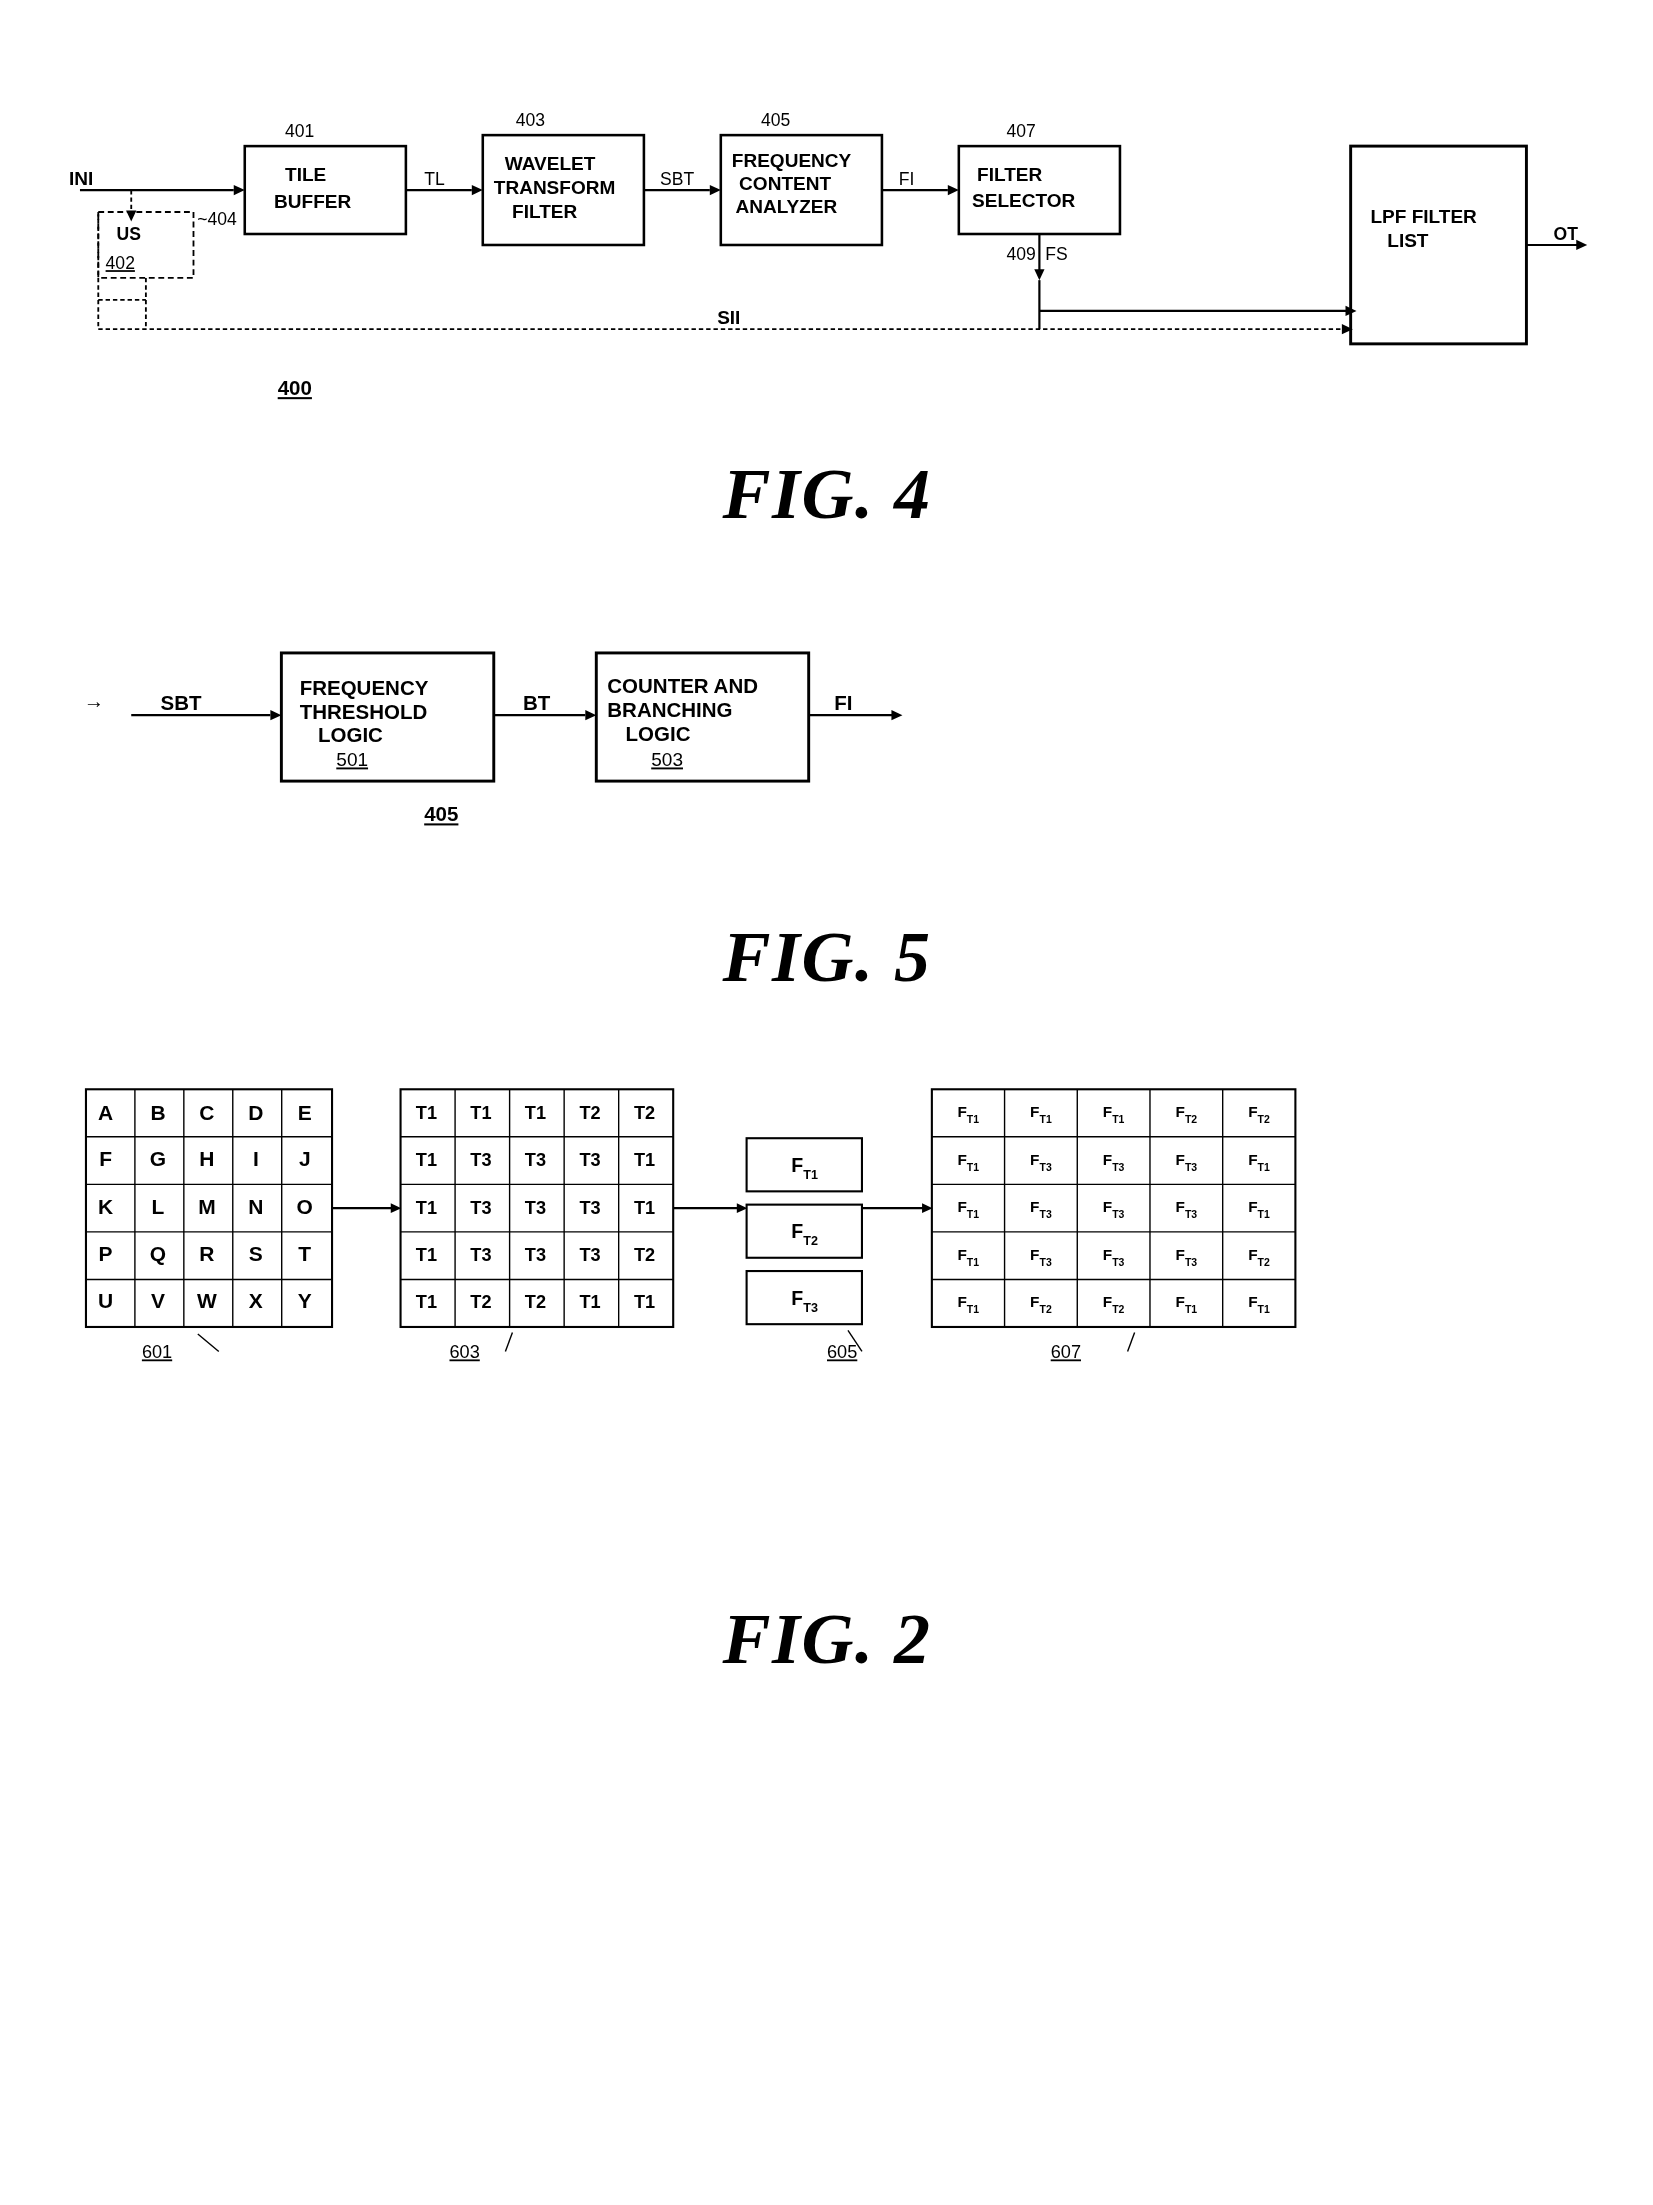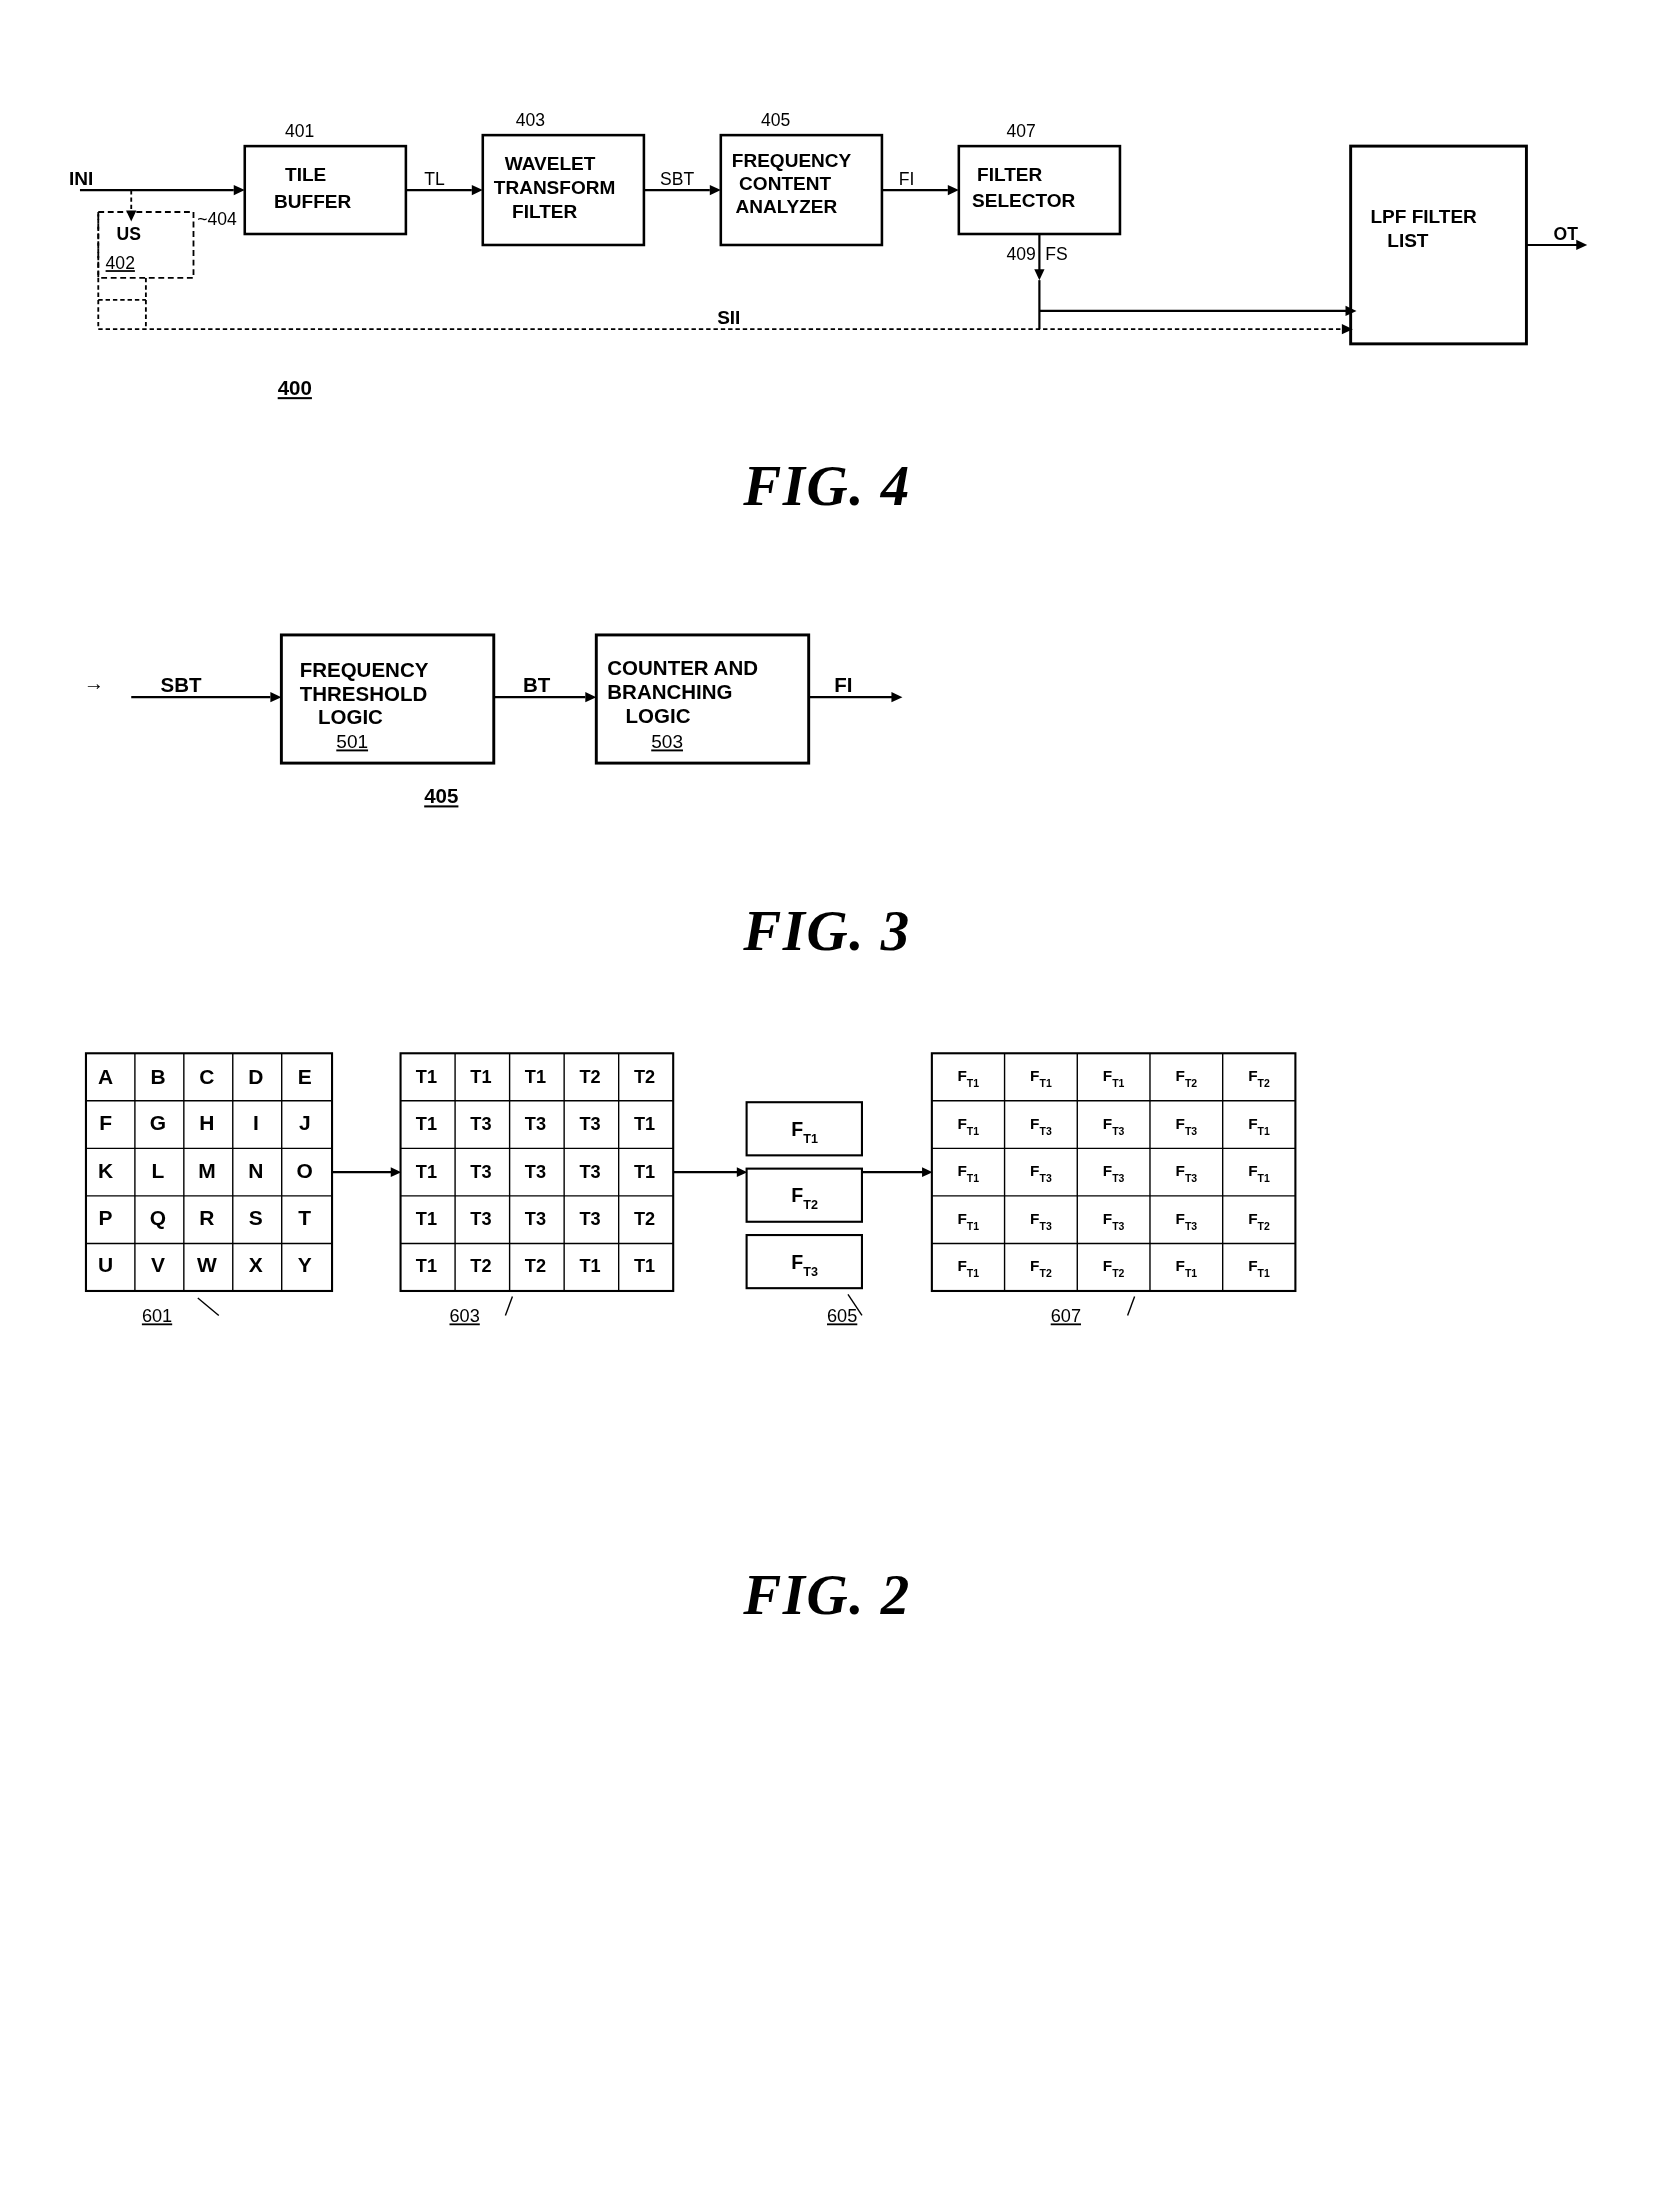--- a/index.html
+++ b/index.html
@@ -20,21 +20,21 @@
       margin-bottom: 29px;
     }
     .fig4-svg {
       width: 100%;
       height: 100%;
     }
 
     
     .fig-caption {
       text-align: center;
-      font-size: 57px;
+      font-size: 72px;
       font-style: italic;
       font-weight: bold;
       font-family: 'Times New Roman', serif;
       margin: 14.6px 0 44px 0;
       letter-spacing: 1.5px;
     }
 
     
     .fig5-container {
       position: relative;
@@ -164,21 +164,21 @@
     <text x="810" y="235" font-size="26" text-decoration="underline">503</text>
 
     <line x1="1025" y1="165" x2="1145" y2="165" stroke="#000" stroke-width="3"></line>
     <polygon points="1138,158 1153,165 1138,172" fill="#000"></polygon>
     <text x="1060" y="158" font-size="28" font-weight="bold">FI</text>
 
     <text x="500" y="310" font-size="28" text-decoration="underline" font-weight="bold">405</text>
   </svg>
 </div>
 
-<div class="fig-caption">FIG. 3</div>
+<div class="fig-caption">FIG. 5</div>
 
 <div class="fig6-container">
   <svg viewBox="0 0 2200 680" width="100%" height="100%" xmlns="http://www.w3.org/2000/svg">
 
     <g id="grid601">
 
       <rect x="40" y="30" width="352" height="340" stroke="#000" stroke-width="3" fill="none"></rect>
 
       <line x1="110" y1="30" x2="110" y2="370" stroke="#000" stroke-width="2"></line>
       <line x1="180" y1="30" x2="180" y2="370" stroke="#000" stroke-width="2"></line>

